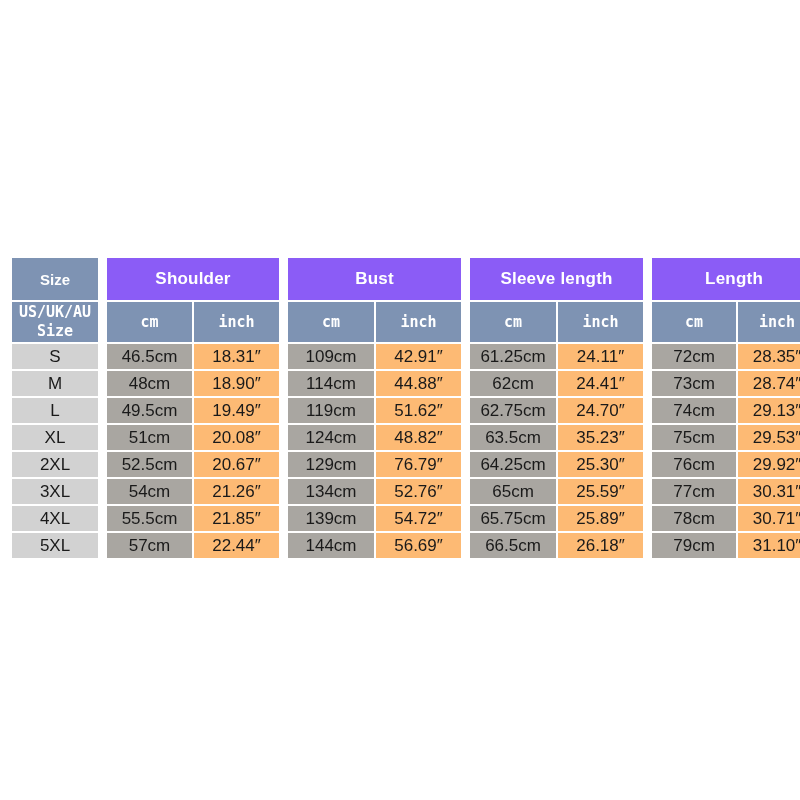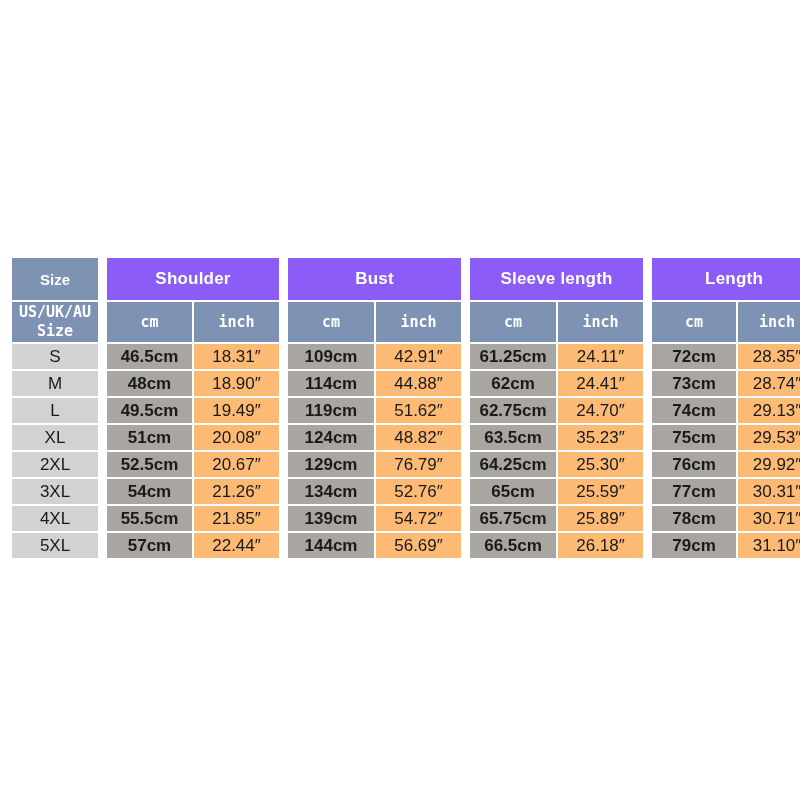--- a/index.html
+++ b/index.html
@@ -70,21 +70,20 @@
   .cell {
     height: 25px;
     font-size: 17px;
     color: #1a1a1a;
   }
   .cell-size {
     background: #d2d2d2;
   }
   .cell-cm {
     background: #a9a6a1;
-    font-weight: bold;
   }
   .cell-inch {
     background: #fdba74;
   }
   .gap-col {
     background: #ffffff;
     width: 5px;
   }
 </style>
 </head>

